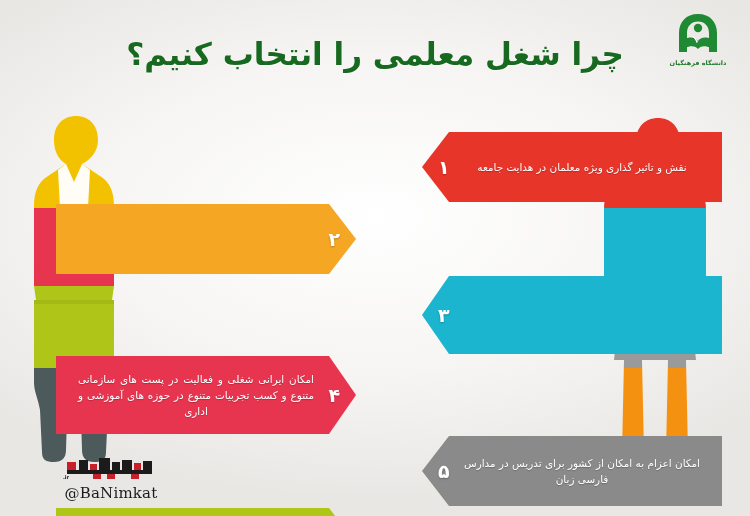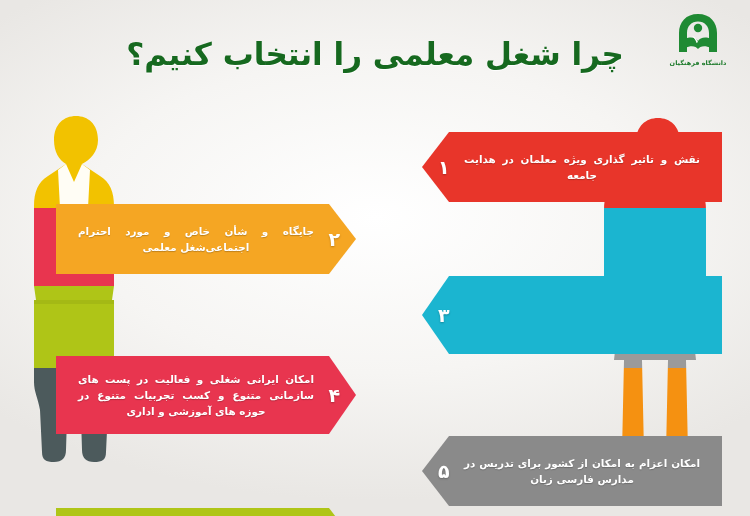--- a/index.html
+++ b/index.html
@@ -62,21 +62,21 @@
   }
   
   .arrow.left {
     left:56px; width:300px;
     clip-path:polygon(0 0, 91% 0, 100% 50%, 91% 100%, 0 100%);
     padding-left:22px; padding-right:42px;
     justify-content:flex-end;
   }
 
   .arrow .txt {
-    color:#ffffff; font-size:10.4px; font-weight:bold;
+    color:#ffffff; font-size:10.4px; font-weight:normal;
     line-height:1.55; direction:rtl;
     text-align:justify; text-align-last:center;
     text-shadow:0 1px 1px rgba(0,0,0,.22);
     width:100%;
   }
   .arrow .num {
     position:absolute; top:50%; transform:translateY(-50%);
     color:#ffffff; font-size:19px; font-weight:bold;
     text-shadow:0 1px 2px rgba(0,0,0,.25);
     line-height:1;
@@ -173,21 +173,20 @@
   <div class="rows" id="rows">
       <div class="row">
         <div class="arrow right" style="background: rgb(232, 53, 42);">
           <span class="num">۱</span>
           <div class="txt">نقش و تاثیر گذاری ویژه معلمان در هدایت جامعه</div>
         </div>
       </div>
       <div class="row">
         <div class="arrow left" style="background: rgb(245, 166, 35);">
           <span class="num">۲</span>
-          <div class="txt">جایگاه و شأن خاص و مورد احترام اجتماعی‌شغل معلمی</div>
         </div>
       </div>
       <div class="row tall">
         <div class="arrow right" style="background: rgb(27, 181, 208);">
           <span class="num">۳</span>
         </div>
       </div>
       <div class="row tall">
         <div class="arrow left" style="background: rgb(232, 53, 79);">
           <span class="num">۴</span>
@@ -198,14 +197,34 @@
         <div class="arrow right" style="background: rgb(138, 138, 138);">
           <span class="num">۵</span>
           <div class="txt">امکان اعزام به امکان از کشور برای تدریس در مدارس فارسی زبان</div>
         </div>
       </div>
       <div class="row">
         <div class="arrow left" style="background: rgb(175, 197, 23);"></div>
       </div>
     </div>
 
+  <div class="footer">
+    <div class="brand-mark">
+      <svg width="96" height="26" viewBox="0 0 96 26" aria-hidden="true">
+        <rect x="4" y="6" width="9" height="8" fill="#c8202a"></rect>
+        <rect x="16" y="4" width="9" height="10" fill="#1b1b1b"></rect>
+        <rect x="27" y="8" width="7" height="6" fill="#c8202a"></rect>
+        <rect x="36" y="2" width="11" height="12" fill="#1b1b1b"></rect>
+        <rect x="49" y="6" width="8" height="8" fill="#1b1b1b"></rect>
+        <rect x="59" y="4" width="10" height="10" fill="#1b1b1b"></rect>
+        <rect x="71" y="7" width="7" height="7" fill="#c8202a"></rect>
+        <rect x="80" y="5" width="9" height="9" fill="#1b1b1b"></rect>
+        <rect x="4" y="14" width="85" height="4" fill="#1b1b1b"></rect>
+        <rect x="30" y="18" width="8" height="5" fill="#c8202a"></rect>
+        <rect x="44" y="18" width="8" height="5" fill="#c8202a"></rect>
+        <rect x="68" y="18" width="8" height="5" fill="#c8202a"></rect>
+        <text x="6" y="23" font-family="DejaVu Sans, sans-serif" font-size="5" font-weight="bold" fill="#1b1b1b">BaNimkat.ir</text>
+      </svg>
+    </div>
+    <div class="brand-handle">@BaNimkat</div>
+  </div>
 
 </div>
 
 </body></html>

